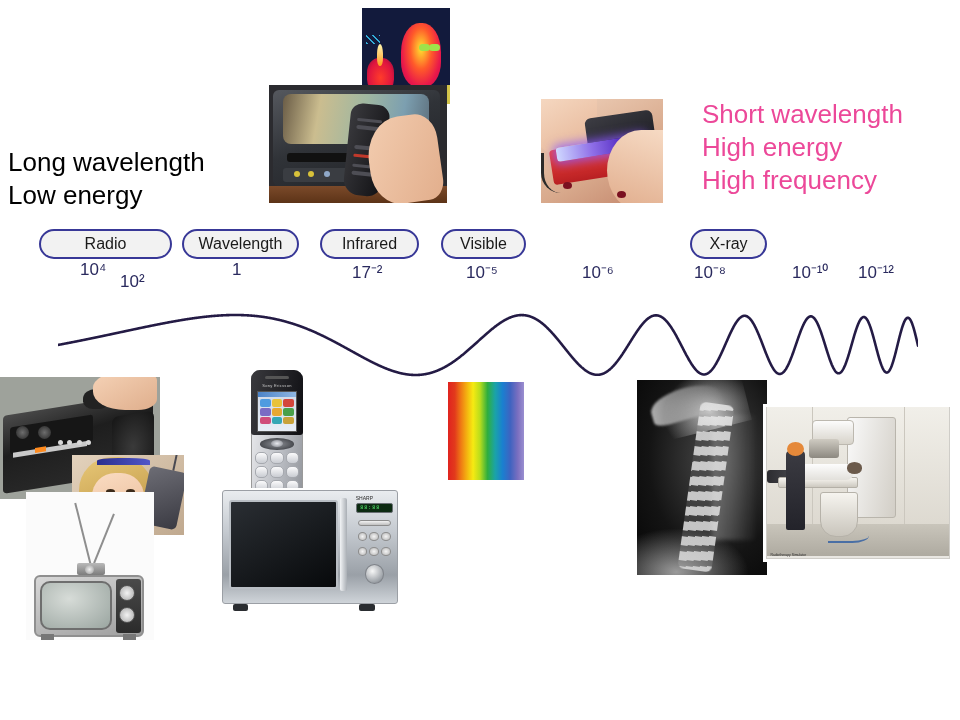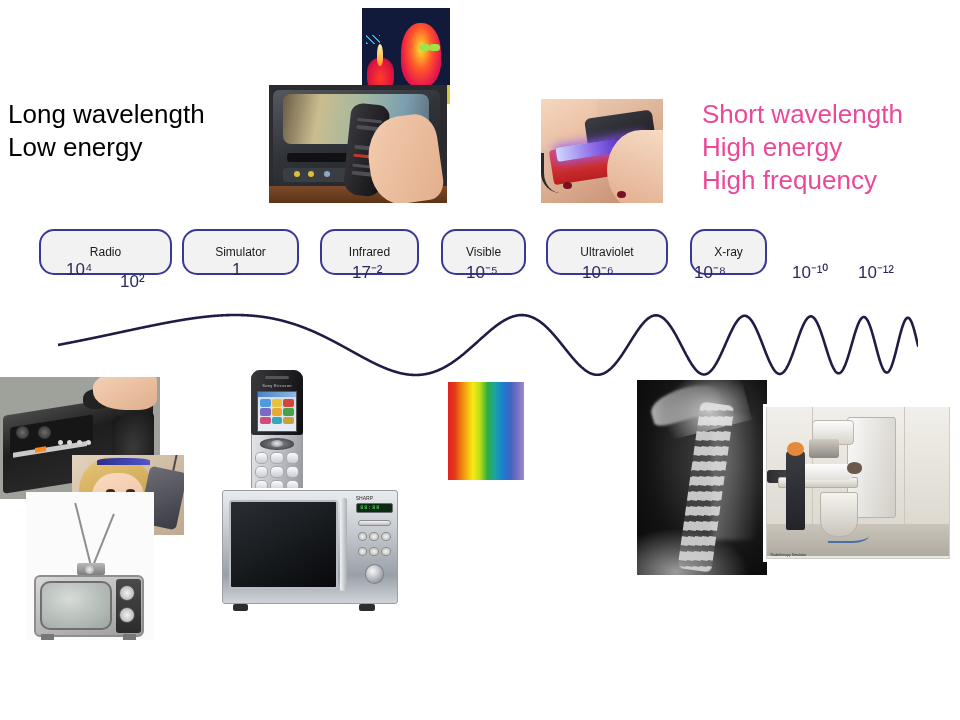--- a/index.html
+++ b/index.html
@@ -26,29 +26,29 @@
     white-space: nowrap;
     font-family: "Liberation Sans", sans-serif;
   }
   #headline-left  { left: 8px;  top: 98px; }
   #headline-right { left: 702px; top: 98px; }
   .headline div { display: block; }
 
   
   .band-box {
     position: absolute;
-    height: 46px;
+    height: 30px;
     border: 2.5px solid #383897;
     border-radius: 15px;
     background: #f2f2f2;
     display: flex;
     align-items: center;
     justify-content: center;
     color: #1a1a1a;
-    font-size: 12px;
+    font-size: 16px;
     font-family: "Liberation Sans", sans-serif;
     white-space: nowrap;
   }
   .band-exp {
     position: absolute;
     color: #2a2a5e;
     font-size: 17px;
     font-family: "Liberation Sans", sans-serif;
     white-space: nowrap;
     font-weight: 400;
@@ -305,21 +305,21 @@
   .gm-caption { position:absolute; left:4%; bottom:3%; color:#2a2a2a; font-size:3.4px;
     font-family:"Liberation Sans", sans-serif; }
   .gm-legs { position:absolute; left:2%; top:42%; width:16%; height:8%;
     background: linear-gradient(90deg,#2c2c30,#4a4a50); border-radius:3px; }
 </style>
 </head>
 <body>
 
 <div id="stage">
 
-  <div class="headline" id="headline-left" style="color: rgb(0, 0, 0);">
+  <div class="headline" id="headline-left" style="color: rgb(0, 0, 0); margin-top: 48px;">
     <div>Long wavelength</div>
     <div>Low energy</div>
   </div>
 
   <div class="headline" id="headline-right" style="color: #ec4899;">
     <div>Short wavelength</div>
     <div>High energy</div>
     <div>High frequency</div>
   </div>
 
@@ -364,36 +364,33 @@
     <div class="uv-handR"></div>
     <div class="uv-nail" style="left:18%; top:80%;"></div>
     <div class="uv-nail" style="left:62%; top:88%;"></div>
     <div class="uv-cord"></div>
   </div>
 
   <div class="band-box" style="left: 39px; top: 229px; width: 133px; border-color: rgb(56, 56, 151); background: rgb(242, 242, 242);">
     <span>Radio</span>
   </div>
   <div class="band-box" style="left: 182px; top: 229px; width: 117px; border-color: rgb(56, 56, 151); background: rgb(242, 242, 242);">
-    <span>Simulator</span>
+    <span>Wavelength</span>
   </div>
   <div class="band-box" style="left: 320px; top: 229px; width: 99px; border-color: rgb(56, 56, 151); background: rgb(242, 242, 242);">
     <span>Infrared</span>
   </div>
   <div class="band-box" style="left: 441px; top: 229px; width: 85px; border-color: rgb(56, 56, 151); background: rgb(242, 242, 242);">
     <span>Visible</span>
   </div>
-  <div class="band-box" style="left: 546px; top: 229px; width: 122px; border-color: rgb(56, 56, 151); background: rgb(242, 242, 242);">
-    <span>Ultraviolet</span>
-  </div>
   <div class="band-box" style="left: 690px; top: 229px; width: 77px; border-color: rgb(56, 56, 151); background: rgb(242, 242, 242);">
     <span>X-ray</span>
   </div>
 
-  <div class="band-exp" style="left: 66px; top: 260px; color: rgb(42, 42, 94); text-align: right;">10⁴</div>
+  <div class="band-exp" style="left: 80px; top: 260px; color: rgb(42, 42, 94); text-align: right;">10⁴</div>
   <div class="band-exp" style="left: 120px; top: 272px; color: rgb(42, 42, 94);">10²</div>
   <div class="band-exp" style="left: 232px; top: 260px; color: rgb(42, 42, 94);">1</div>
   <div class="band-exp" style="left: 352px; top: 260px; color: rgb(42, 42, 94);">17⁻²</div>
   <div class="band-exp" style="left: 466px; top: 260px; color: rgb(42, 42, 94);">10⁻⁵</div>
   <div class="band-exp" style="left: 582px; top: 260px; color: rgb(42, 42, 94);">10⁻⁶</div>
   <div class="band-exp" style="left: 694px; top: 260px; color: rgb(42, 42, 94);">10⁻⁸</div>
   <div class="band-exp" style="left: 792px; top: 260px; color: rgb(42, 42, 94);">10⁻¹⁰</div>
   <div class="band-exp" style="left: 858px; top: 260px; color: rgb(42, 42, 94);">10⁻¹²</div>
 
 

